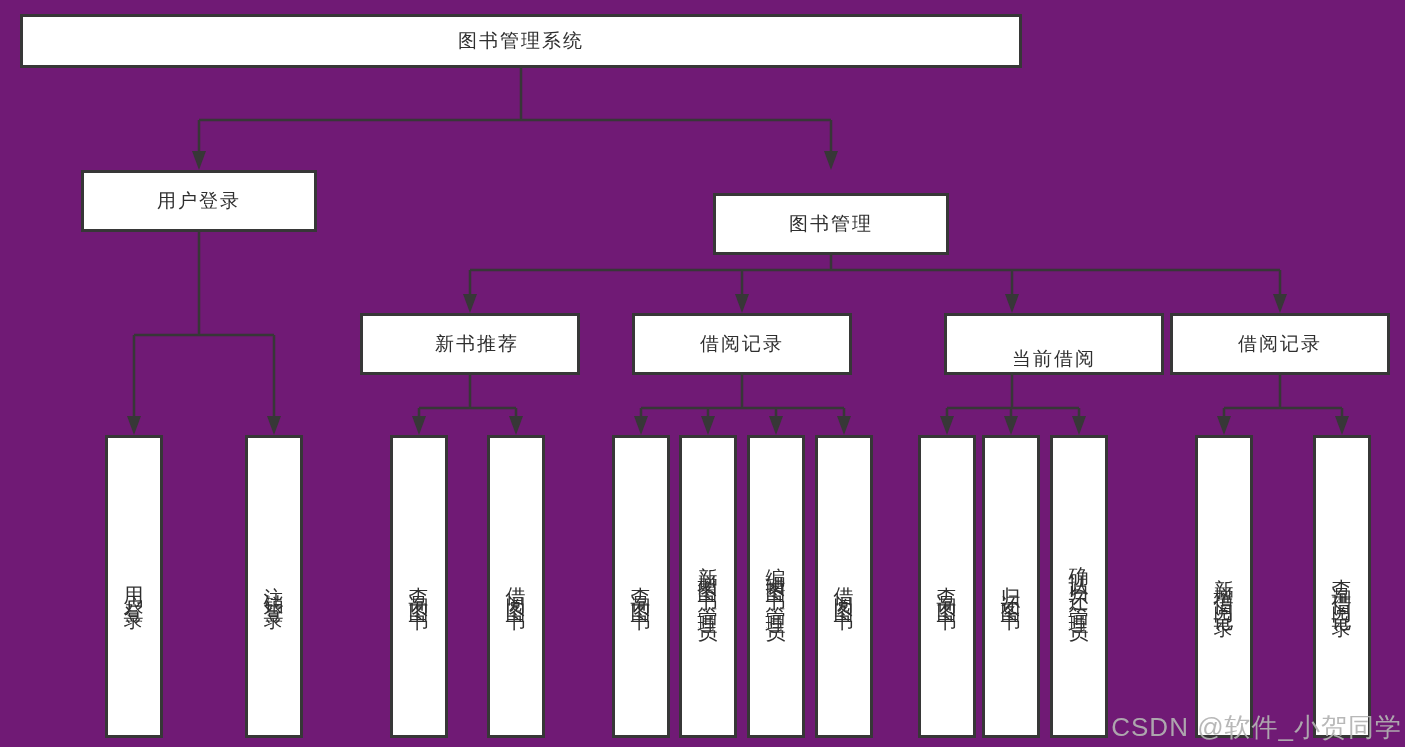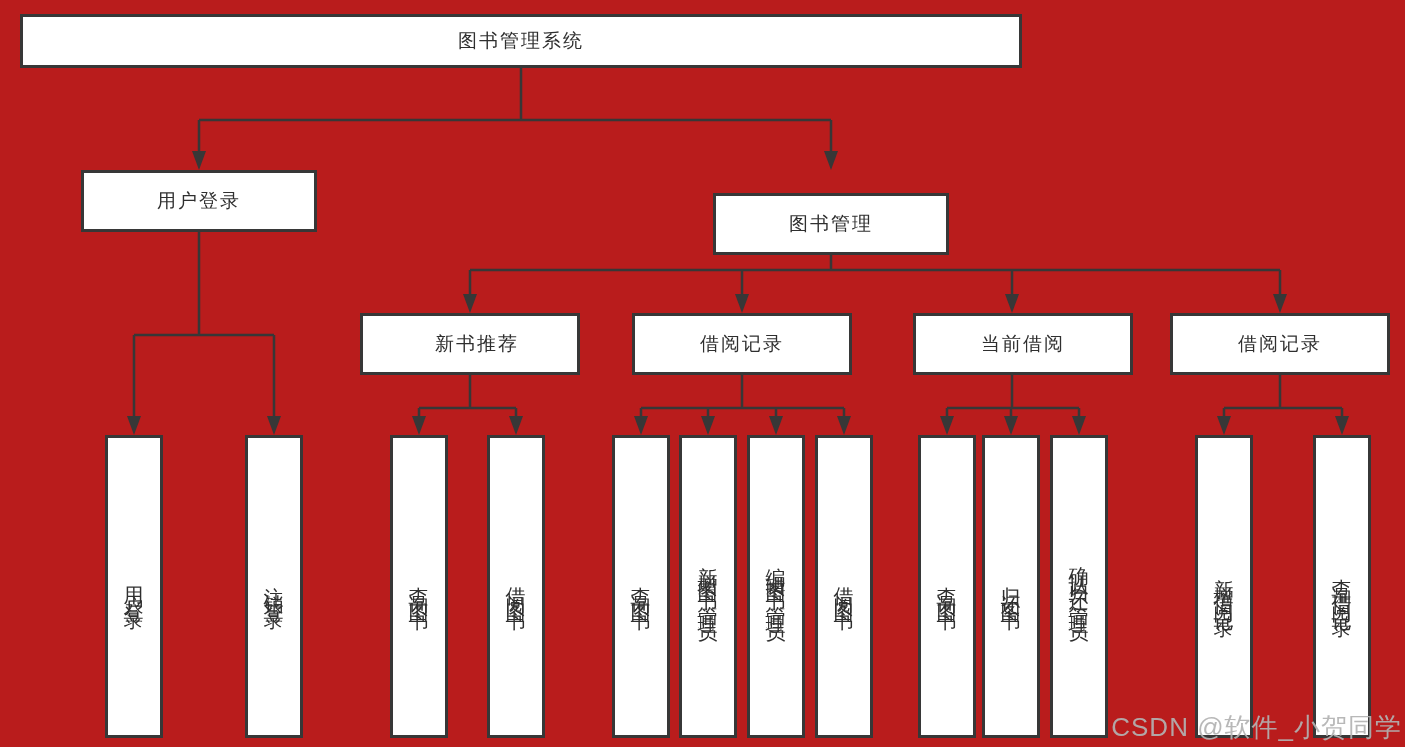--- a/index.html
+++ b/index.html
@@ -1,21 +1,21 @@
 <!DOCTYPE html>
 <html><head>
 <meta charset="utf-8">
 <title>图书管理系统</title>
 <style>
   html, body { margin: 0; padding: 0; background: #ffffff; }
   .stage {
     position: relative;
     width: 1405px;
     height: 747px;
-    background: #b91c1c;
+    background: #701a75;
     overflow: hidden;
     font-family: "Liberation Sans", "DejaVu Sans", sans-serif;
     color: #2f2f2f;
   }
   .wires {
     position: absolute;
     left: 0; top: 0;
     width: 1405px; height: 747px;
     pointer-events: none;
   }
@@ -34,21 +34,21 @@
     letter-spacing: 2px;
     color: #2f2f2f;
     white-space: nowrap;
   }
   .root  { left: 20px;   top: 14px;  width: 1002px; height: 54px; }
   .n2a   { left: 81px;   top: 170px; width: 236px;  height: 62px; }
   .n2b   { left: 713px;  top: 170px; width: 236px;  height: 62px; margin-top: 23px; }
   .n3    { top: 313px; width: 220px; height: 62px; }
   .n3a   { left: 360px; padding-left: 14px; }
   .n3b   { left: 632px; }
-  .n3c   { left: 913px; }
+  .n3c   { left: 944px; align-items: flex-end; }
   .n3d   { left: 1170px; }
   .leaf  { top: 435px; width: 58px; height: 303px; }
   .vlabel {
     writing-mode: vertical-rl;
     text-orientation: mixed;
     font-size: 20px;
     line-height: 1;
     letter-spacing: 8px;
     color: #2f2f2f;
     white-space: nowrap;

